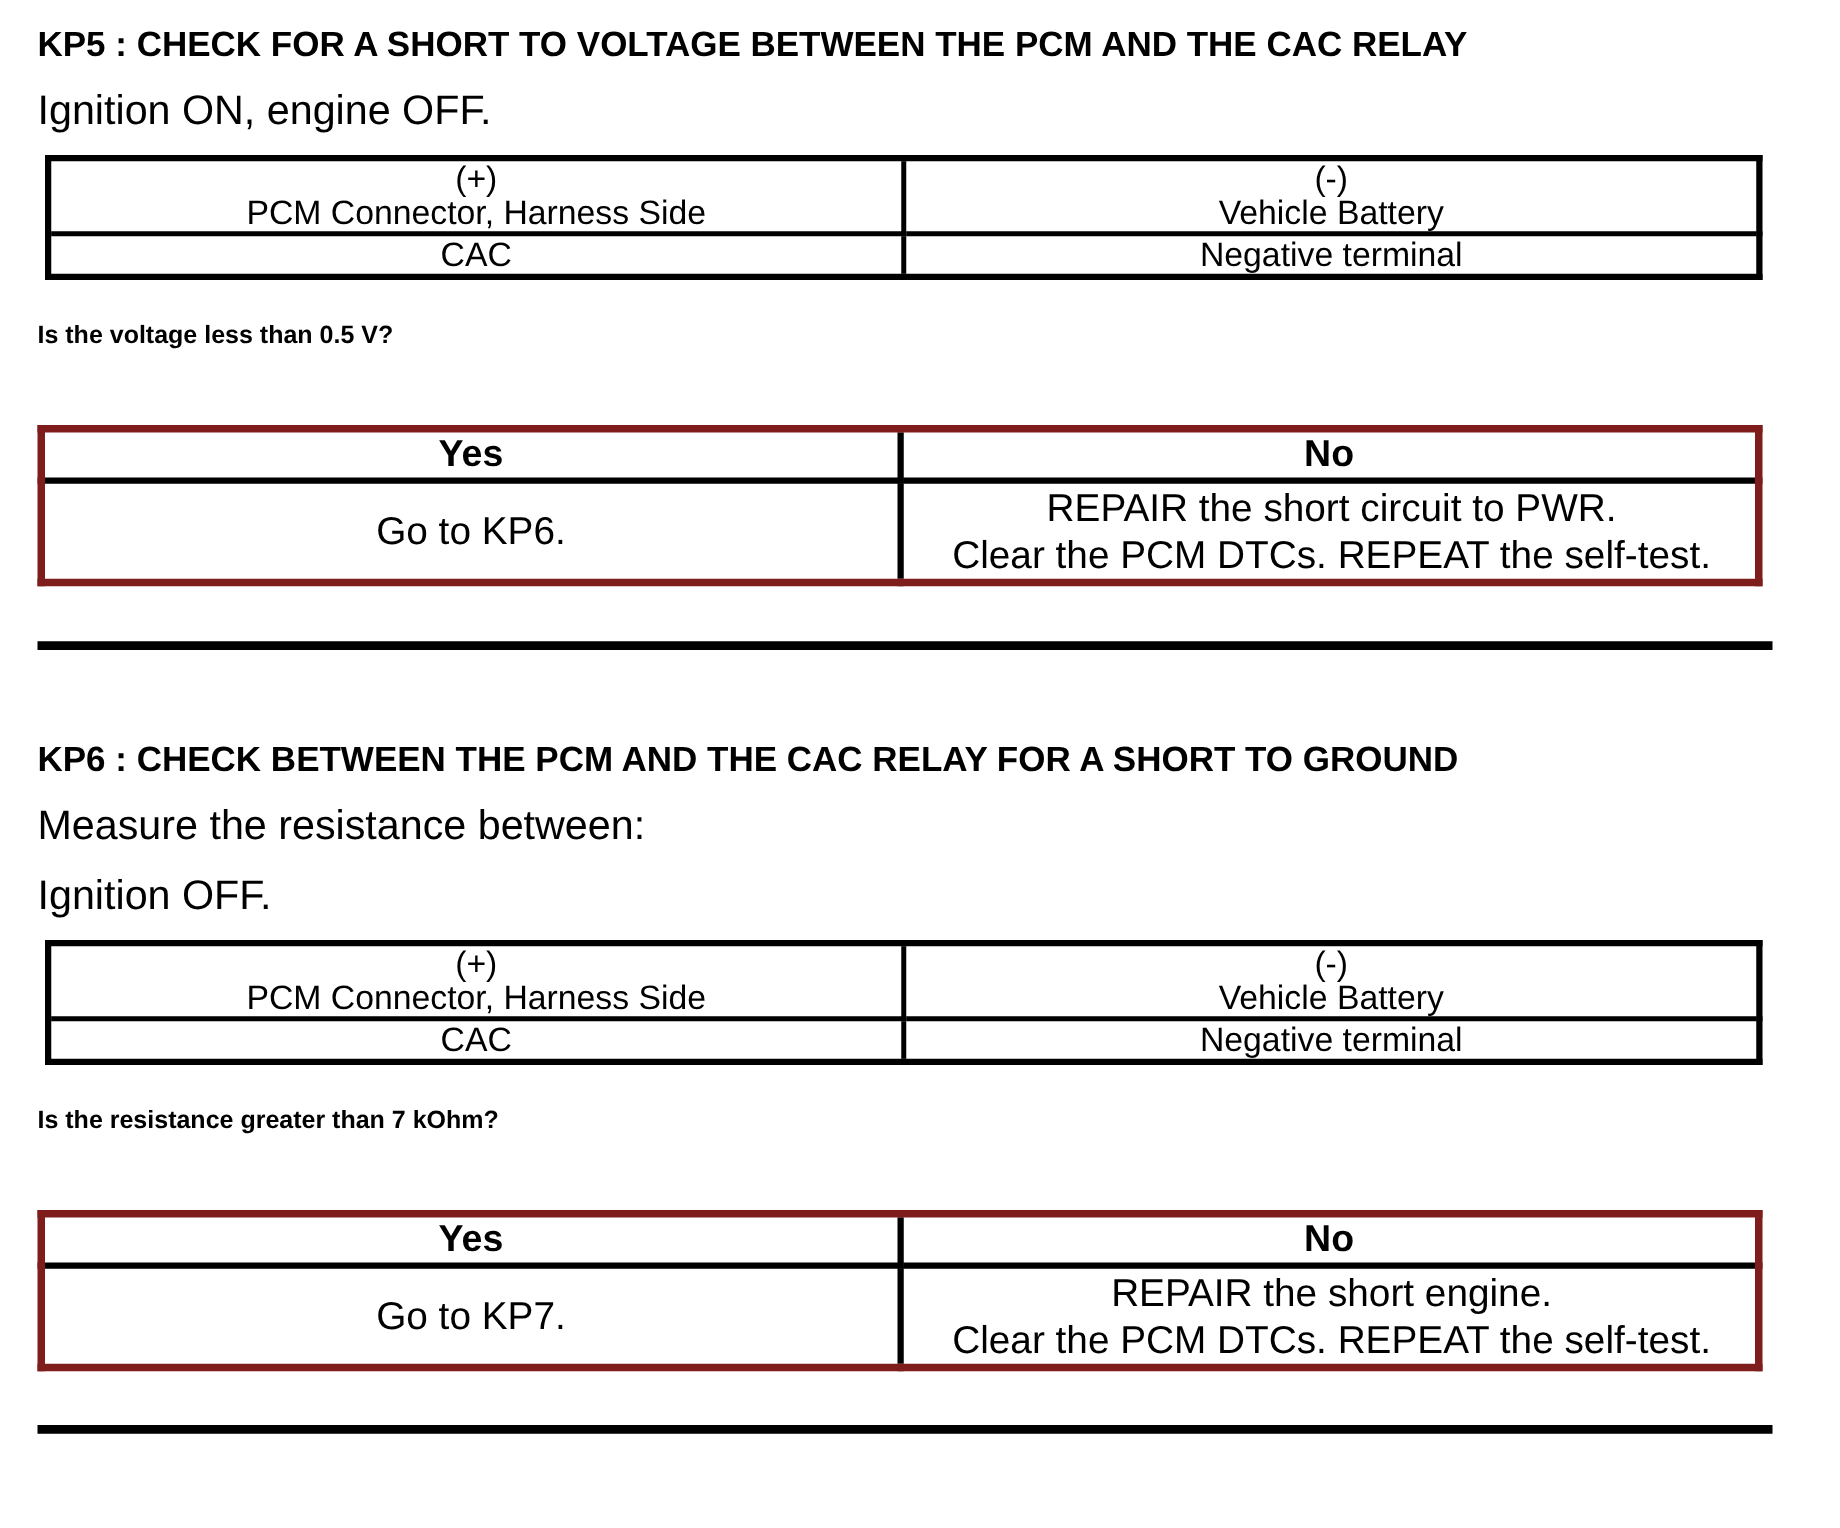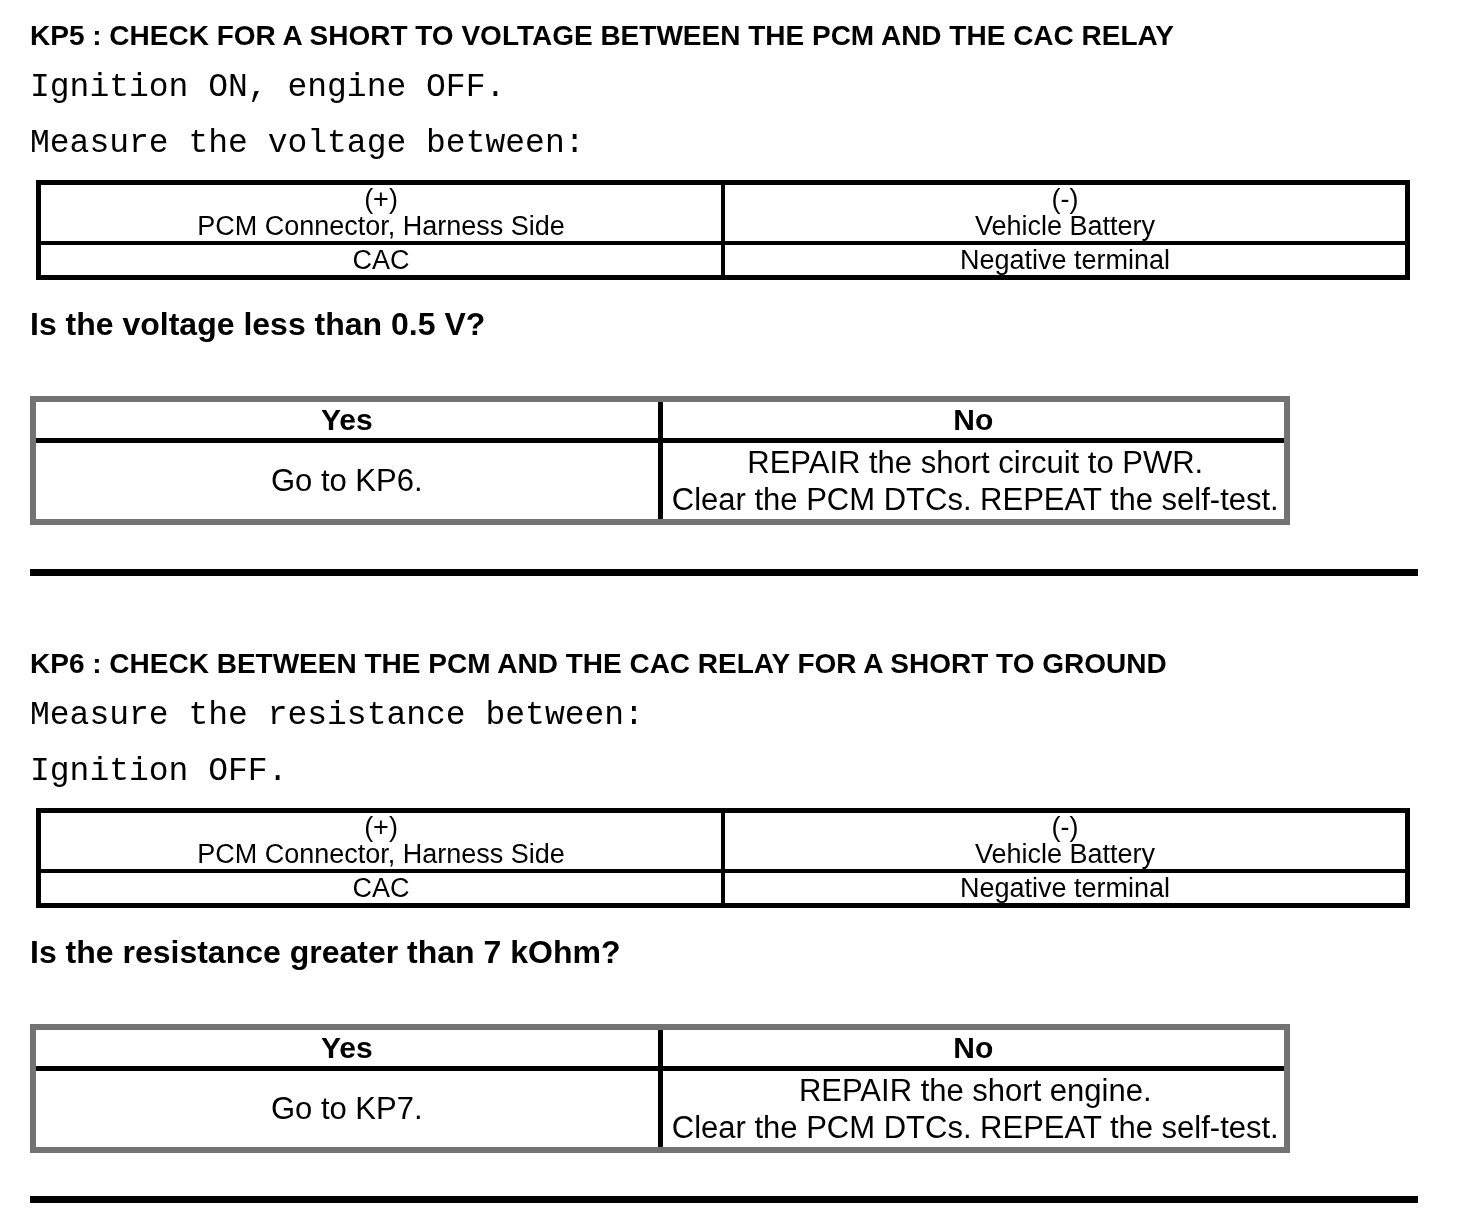--- a/index.html
+++ b/index.html
@@ -11,21 +11,21 @@
   }
   .page { padding: 0 54px 0 30px; width: 1388px; }
 
   .step-heading {
     margin: 20px 0 0 0;
     font-size: 28px; font-weight: bold; line-height: 32px;
     letter-spacing: 0px; white-space: nowrap;
   }
   .instruction {
     margin: 16px 0 0 0;
-    font-size: 33px; font-weight: normal; line-height: 40px; font-family: Liberation Mono, monospace;
+    font-size: 33px; font-weight: normal; line-height: 40px;
   }
 
   table { border-collapse: collapse; table-layout: fixed; }
 
   .measure-table {
     margin: 16px 0 0 6px;
     width: 1374px;
     border: 5px solid #000;
   }
   .measure-table th, .measure-table td {
@@ -34,27 +34,27 @@
     text-align: center;
     font-size: 27px; font-weight: normal;
     padding: 0;
   }
   .measure-table th { height: 56px; }
   .measure-table th .tline { line-height: 27px; }
   .measure-table td { height: 30px; line-height: 28px; }
 
   .question {
     margin: 26px 0 0 0;
-    font-size: 32px; font-weight: bold; line-height: 36px;
+    font-size: 20px; font-weight: bold; line-height: 36px;
   }
 
   .decision-table {
     margin: 54px 0 0 0;
-    width: 1260px;
-    border: 6px solid #737373;
+    width: 1380px;
+    border: 6px solid #7f1d1d;
   }
   .decision-table th, .decision-table td {
     border: 5px solid #000;
     width: 50%;
     padding: 0;
   }
   .decision-table th {
     height: 36px; font-size: 30px; font-weight: bold;
     text-align: center; line-height: 34px;
   }
@@ -71,21 +71,20 @@
   .kp6-heading { margin-top: 72px; }
 </style>
 </head>
 <body>
 
 <div class="page">
 
   <section>
     <h2 class="step-heading">KP5 : CHECK FOR A SHORT TO VOLTAGE BETWEEN THE PCM AND THE CAC RELAY</h2>
     <p class="instruction">Ignition ON, engine OFF.</p>
-    <p class="instruction">Measure the voltage between:</p>
 
     <table class="measure-table">
       <tbody>
         <tr>
           <th>
             <div class="tline">(+)</div>
             <div class="tline">PCM Connector, Harness Side</div>
           </th>
           <th>
             <div class="tline">(-)</div>

